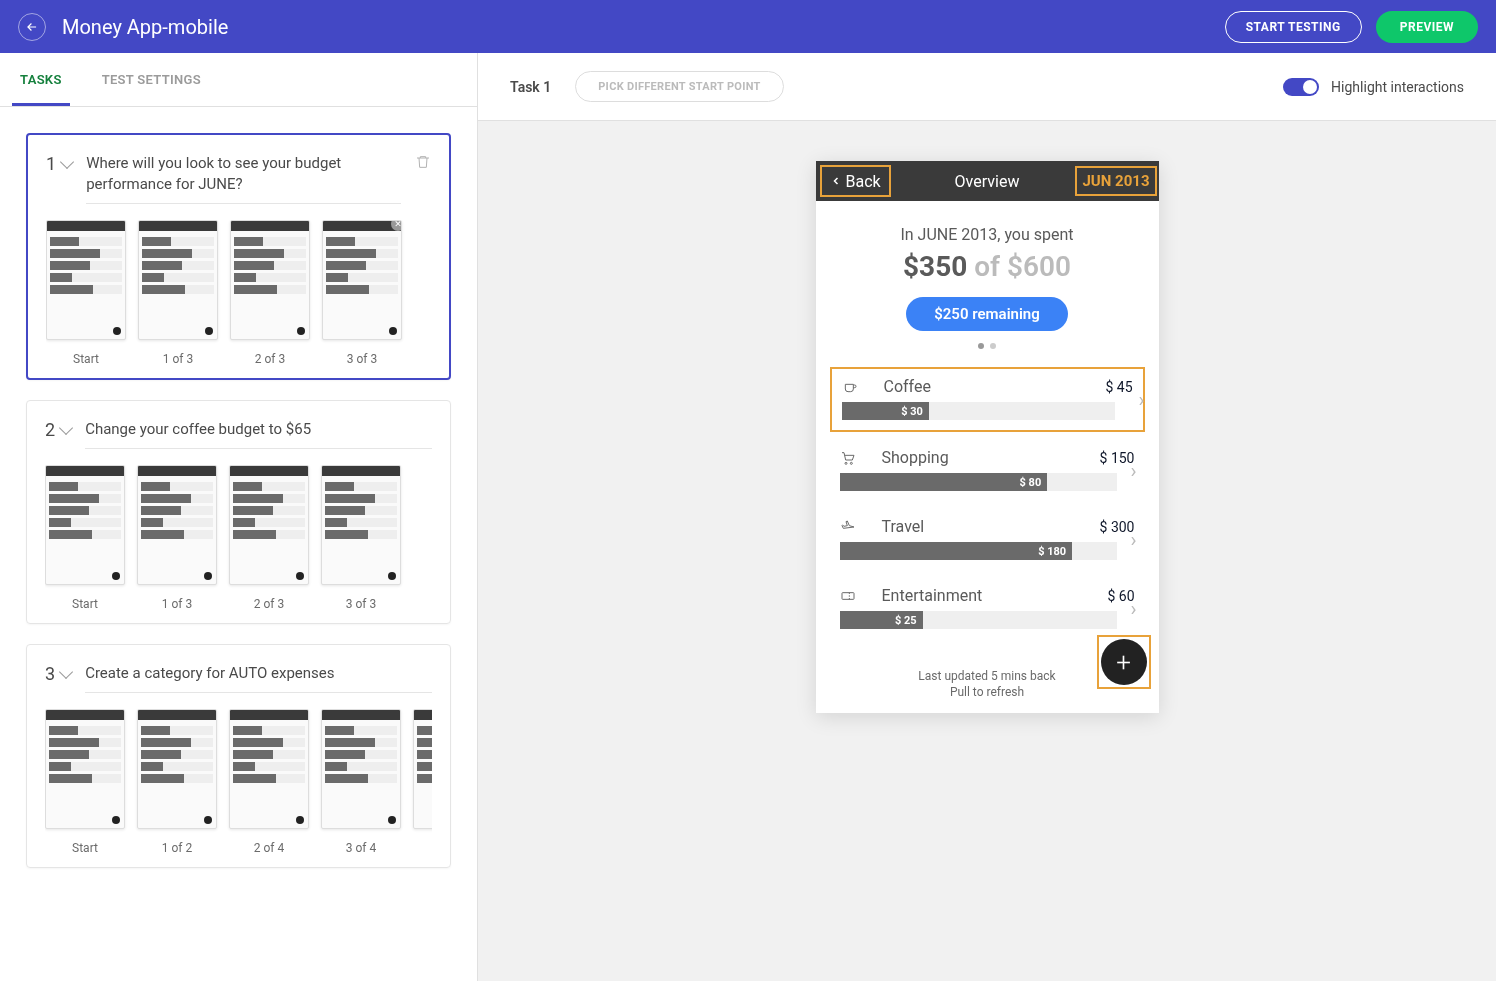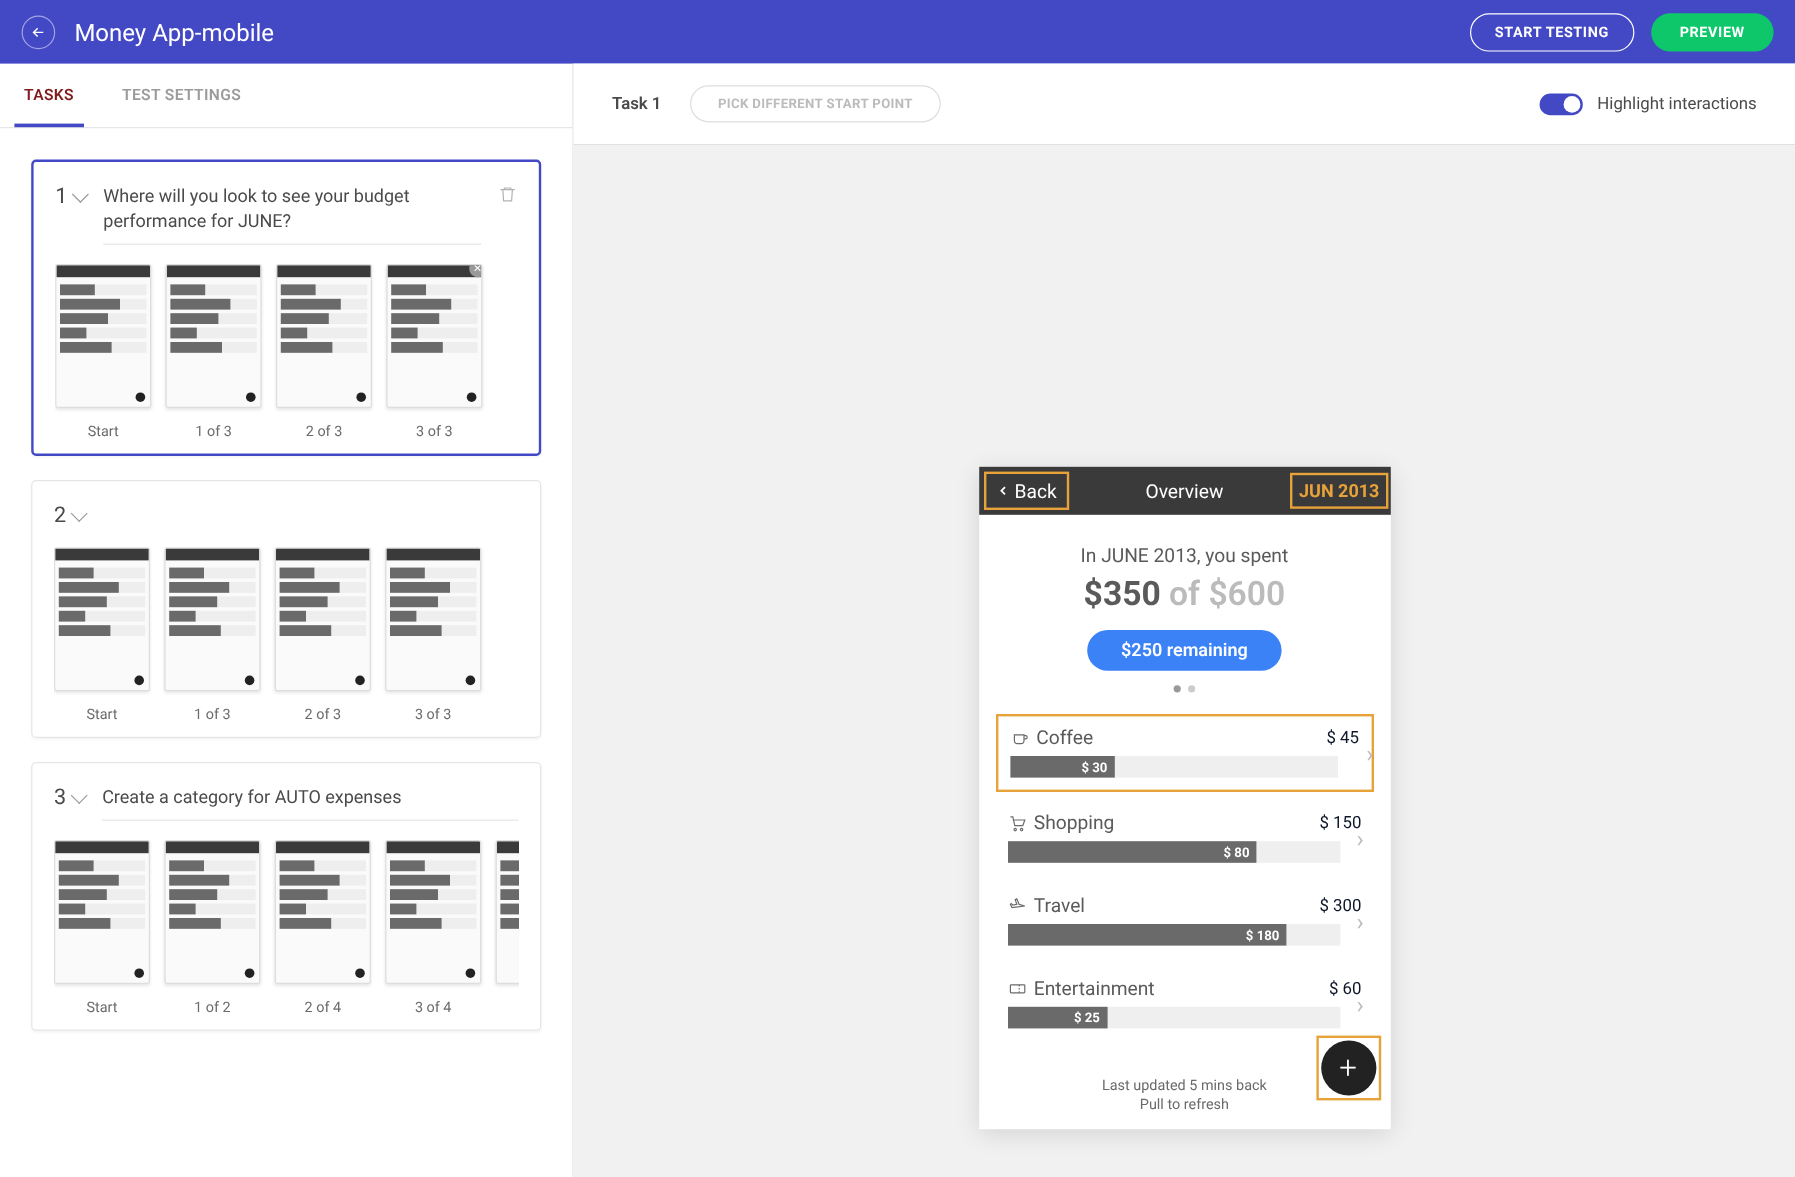--- a/index.html
+++ b/index.html
@@ -8,21 +8,21 @@
 .back-circle{width:28px;height:28px;border:1.5px solid rgba(255,255,255,0.5);border-radius:50%;display:flex;align-items:center;justify-content:center;cursor:pointer;margin-right:16px}
 .back-circle svg{stroke:#fff}
 .app-title{font-size:20px;font-weight:400}
 .topbar-right{margin-left:auto;display:flex;gap:14px}
 .btn-outline{border:1.5px solid #fff;background:transparent;color:#fff;padding:8px 20px;border-radius:18px;font-weight:700;font-size:12px;letter-spacing:.5px;cursor:pointer}
 .btn-preview{background:#0ec76a;border:none;color:#fff;padding:8px 24px;border-radius:18px;font-weight:700;font-size:12px;letter-spacing:.5px;cursor:pointer}
 .workspace{display:flex;height:calc(981px - 53px)}
 .left-panel{width:478px;border-right:1px solid #e0e0e0;display:flex;flex-direction:column;overflow:hidden}
 .tabs{height:54px;display:flex;align-items:center;padding:0 20px;gap:40px;border-bottom:1px solid #e0e0e0}
 .tab{font-size:13px;font-weight:600;color:#9b9b9b;letter-spacing:.3px;cursor:pointer;height:100%;display:flex;align-items:center;position:relative}
-.tab.active{color:#7f1d1d}
+.tab.active{color:#15803d}
 .tab.active::after{content:"";position:absolute;bottom:0;left:-8px;right:-8px;height:3px;background:#4348c5}
 .tasks-scroll{flex:1;overflow-y:auto;padding:26px;background:#fff}
 .task-card{border:1px solid #e5e5e5;border-radius:4px;margin-bottom:20px;padding:18px 18px 8px;box-shadow:0 1px 2px rgba(0,0,0,0.04)}
 .task-card.selected{border:2px solid #4348c5}
 .task-head{display:flex;align-items:flex-start;gap:14px;margin-bottom:16px}
 .task-num{font-size:18px;color:#4a4a4a;display:flex;align-items:center;gap:6px}
 .chev{width:10px;height:10px;border-right:1.5px solid #9b9b9b;border-bottom:1.5px solid #9b9b9b;transform:rotate(45deg);margin-top:-4px}
 .task-q{flex:1;font-size:15px;color:#4a4a4a;line-height:1.4;border-bottom:1px solid #e5e5e5;padding-bottom:8px}
 .trash{width:16px;height:18px;cursor:pointer;opacity:.5}
 .thumbs{display:flex;gap:12px;overflow-x:auto;padding-bottom:4px}
@@ -36,37 +36,37 @@
 .tb-dot{width:8px;height:8px;background:#222;border-radius:50%;position:absolute;bottom:4px;right:4px}
 .thumb-label{font-size:12px;color:#6b6b6b;margin-top:12px}
 .right-panel{flex:1;display:flex;flex-direction:column;background:#fff}
 .right-head{height:68px;border-bottom:1px solid #e0e0e0;display:flex;align-items:center;padding:0 32px;gap:24px}
 .task-label{font-size:14px;font-weight:600;color:#4a4a4a}
 .pick-btn{border:1px solid #ddd;background:#fff;color:#bbb;padding:8px 22px;border-radius:18px;font-size:11px;font-weight:700;letter-spacing:.3px;cursor:pointer}
 .hl-wrap{margin-left:auto;display:flex;align-items:center;gap:12px}
 .toggle{width:36px;height:18px;background:#4348c5;border-radius:10px;position:relative;cursor:pointer}
 .toggle::after{content:"";position:absolute;width:14px;height:14px;background:#fff;border-radius:50%;top:2px;right:2px}
 .hl-label{font-size:14px;color:#4a4a4a}
-.preview-area{flex:1;background:#f1f1f1;display:flex;align-items:flex-end;justify-content:center;padding:40px 0}
+.preview-area{flex:1;background:#f1f1f1;display:flex;align-items:flex-start;justify-content:center;padding:40px 0}
 .phone{width:343px;background:#fff;box-shadow:0 4px 20px rgba(0,0,0,0.12)}
 .phone-top{height:40px;background:#3a3a3a;display:flex;align-items:center;justify-content:space-between;color:#fff;position:relative}
 .ph-back{display:flex;align-items:center;gap:4px;font-size:16px;padding:0 8px;border:2px solid #e8a23a;height:32px;margin-left:4px}
 .ph-title{position:absolute;left:50%;transform:translateX(-50%);font-size:16px}
 .ph-date{font-size:15px;font-weight:700;color:#e8a23a;border:2px solid #e8a23a;padding:4px 5px;margin-right:2px}
 .ph-body{padding:24px 14px 12px;text-align:center}
 .spent-line{font-size:16px;color:#5a5a5a;margin-bottom:6px}
 .amt-line{font-size:28px;font-weight:700;color:#5a5a5a;margin-bottom:14px}
 .amt-of{color:#bbb;font-weight:600}
 .remain{display:inline-block;background:#3b82f6;color:#fff;padding:8px 28px;border-radius:20px;font-size:15px;font-weight:600;margin-bottom:12px}
 .dots{display:flex;justify-content:center;gap:6px;margin-bottom:18px}
 .dot{width:6px;height:6px;background:#ccc;border-radius:50%}
 .dot.on{background:#999}
 .cat{padding:8px 10px 10px;margin-bottom:8px;position:relative;text-align:left}
 .cat.hl{border:2px solid #e8a23a}
-.cat-head{display:flex;align-items:center;gap:6px;margin-bottom:6px}
+.cat-head{display:flex;align-items:center;gap:26px;margin-bottom:6px}
 .cat-icon{width:16px;height:16px;display:flex;align-items:center;justify-content:center}
 .cat-name{font-size:16px;color:#5a5a5a;flex:1}
 .cat-budget{font-size:14px;color:#0f172a}
 .cat-arrow{position:absolute;right:-2px;top:50%;transform:translateY(-50%);color:#bbb;font-size:20px;cursor:pointer}
 .cat:not(.hl) .cat-arrow{right:8px}
 .bar-track{height:18px;background:#efefef;position:relative;margin-right:18px}
 .bar-fill{height:100%;background:#6a6a6a;display:flex;align-items:center;justify-content:flex-end;padding-right:6px;color:#fff;font-size:11px;font-weight:700}
 .ph-foot{text-align:center;padding:10px 14px 14px;position:relative}
 .updated{font-size:12px;color:#6a6a6a;margin-bottom:2px}
 .pull{font-size:12px;color:#6a6a6a}
@@ -200,20 +200,21 @@
                 <div class="tb-dot"></div>
                 <div class="thumb-x">✕</div>
               </div>
               <div class="thumb-label">3 of 3</div>
             </div>
           </div>
         </div>
         <div class="task-card">
           <div class="task-head">
             <div class="task-num">2 <span class="chev"></span></div>
+            <div class="task-q">Change your coffee budget to $65</div>
           </div>
           <div class="thumbs">
             <div class="thumb-wrap">
               <div class="thumb">
                 <div class="thumb-top"></div>
                 <div class="thumb-body">
                   <div class="tb-row">
                     <div class="tb-fill" style="width:40%"></div>
                   </div>
                   <div class="tb-row">

